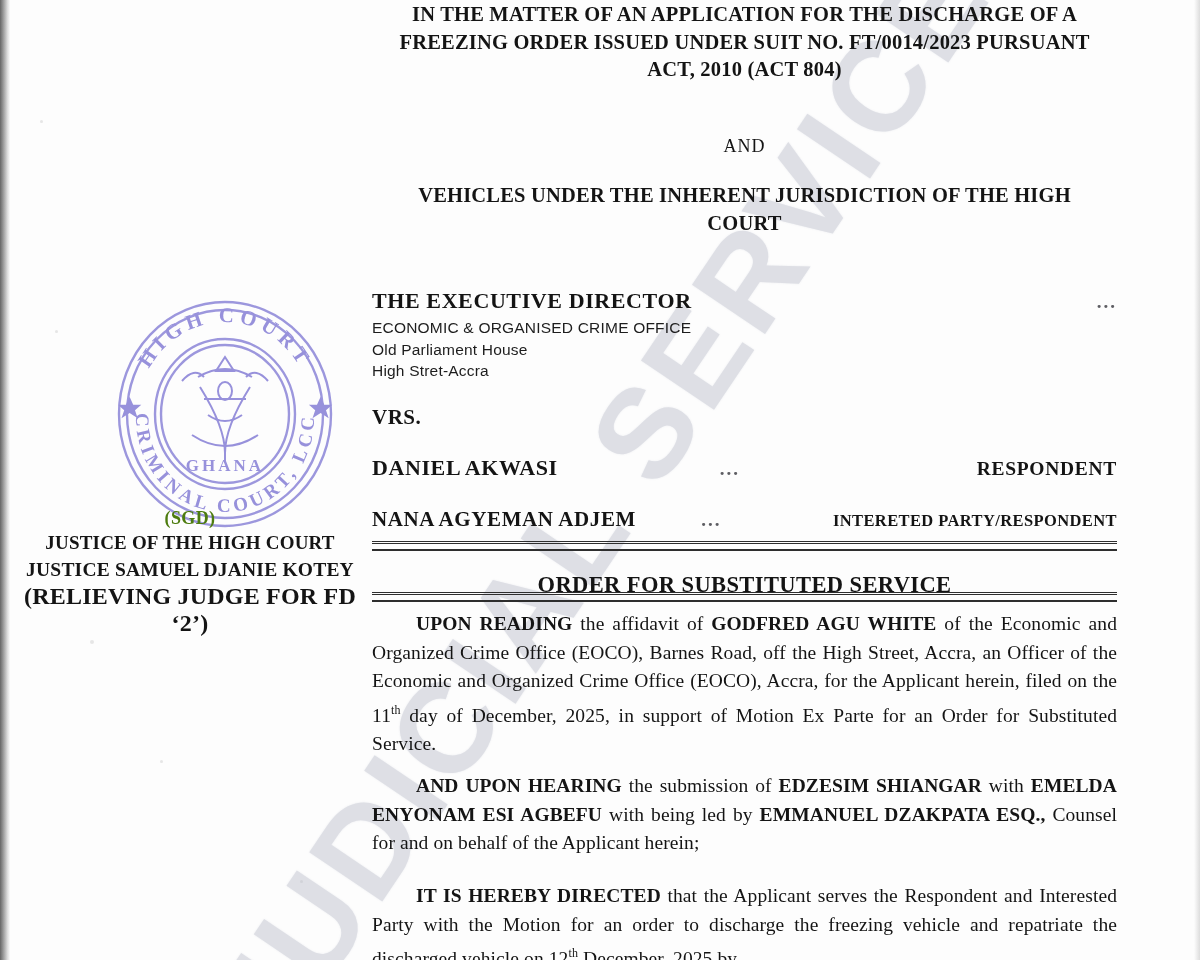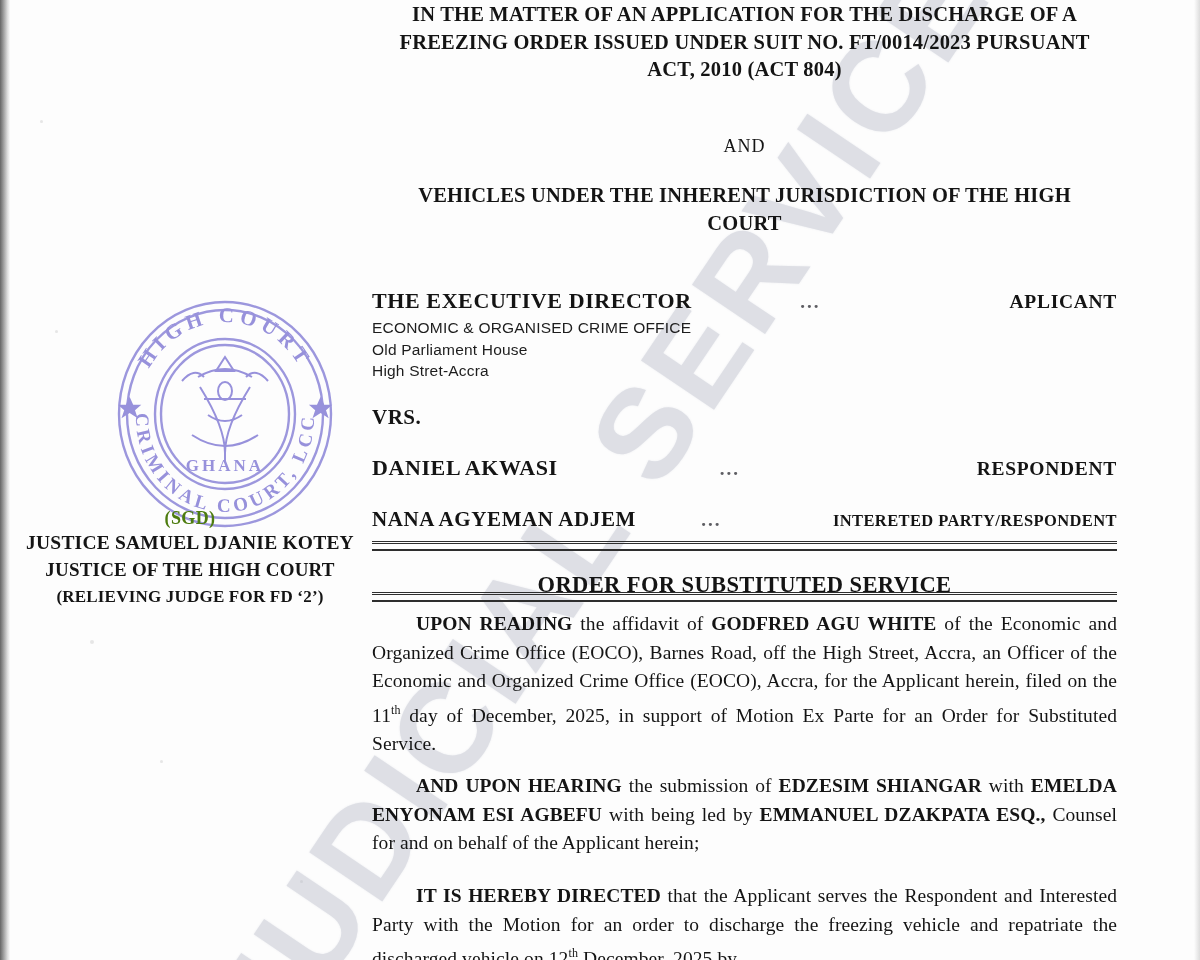--- a/index.html
+++ b/index.html
@@ -179,21 +179,21 @@
     letter-spacing: .4px;
     color: #4d7c0f;
   }
   #sign .nm {
     font-weight: 700;
     font-size: 19.5px;
     line-height: 27px;
     letter-spacing: .2px;
   }
   #sign .nm.sub { font-size: 19px; }
-  #sign .nm.sub2 { font-size: 17px; text-align: center; }
+  #sign .nm.sub2 { font-size: 24px; text-align: center; }
 
   .speck {
     position: absolute;
     background: #cfcfcf;
     border-radius: 50%;
     opacity: .5;
   }
 </style>
 </head>
 <body>
@@ -257,21 +257,20 @@
 
   <div class="col hdr" style="top:182px;">
     <div>VEHICLES UNDER THE INHERENT JURISDICTION OF THE HIGH</div>
     <div>COURT</div>
   </div>
 
   <div class="col" style="top:288px;">
     <div class="party-row">
       <span class="party-name">THE EXECUTIVE DIRECTOR</span>
       <span class="dots" style="margin-left:42px;">...</span>
-      <span class="party-role" style="width:230px;">APLICANT</span>
     </div>
     <div class="addr" style="margin-top:3px;">
       <div>ECONOMIC &amp; ORGANISED CRIME OFFICE</div>
       <div>Old Parliament House</div>
       <div>High Stret-Accra</div>
     </div>
   </div>
 
   <div class="col vrs" style="top:405px;">VRS.</div>
 
@@ -298,18 +297,18 @@
   <div class="col" style="top:592px;">
       <hr class="rule dense">
     </div>
 
   <div class="col body-par" style="top:610px;"><span class="ind"></span><b>UPON READING</b> the affidavit of <b>GODFRED AGU WHITE</b> of the Economic and Organized Crime Office (EOCO), Barnes Road, off the High Street, Accra, an Officer of the Economic and Organized Crime Office (EOCO), Accra, for the Applicant herein, filed on the 11<sup>th</sup> day of December, 2025, in support of Motion Ex Parte for an Order for Substituted Service.</div>
   <div class="col body-par" style="top:772px;"><span class="ind"></span><b>AND UPON HEARING</b> the submission of <b>EDZESIM SHIANGAR</b> with <b>EMELDA ENYONAM ESI AGBEFU</b> with being led by <b>EMMANUEL DZAKPATA ESQ.,</b> Counsel for and on behalf of the Applicant herein;</div>
   <div class="col body-par" style="top:882px;"><span class="ind"></span><b>IT IS HEREBY DIRECTED</b> that the Applicant serves the Respondent and Interested Party with the Motion for an order to discharge the freezing vehicle and repatriate the discharged vehicle on 12<sup>th</sup> December, 2025 by</div>
 
   <div id="sign">
     <div class="sgd">(SGD)</div>
+    <div class="nm sub">JUSTICE OF THE HIGH COURT</div>
     <div class="nm">JUSTICE SAMUEL DJANIE KOTEY</div>
-    <div class="nm sub">JUSTICE OF THE HIGH COURT</div>
     <div class="nm sub2">(RELIEVING JUDGE FOR FD ‘2’)</div>
   </div>
 
 </div>
 
 </body></html>

